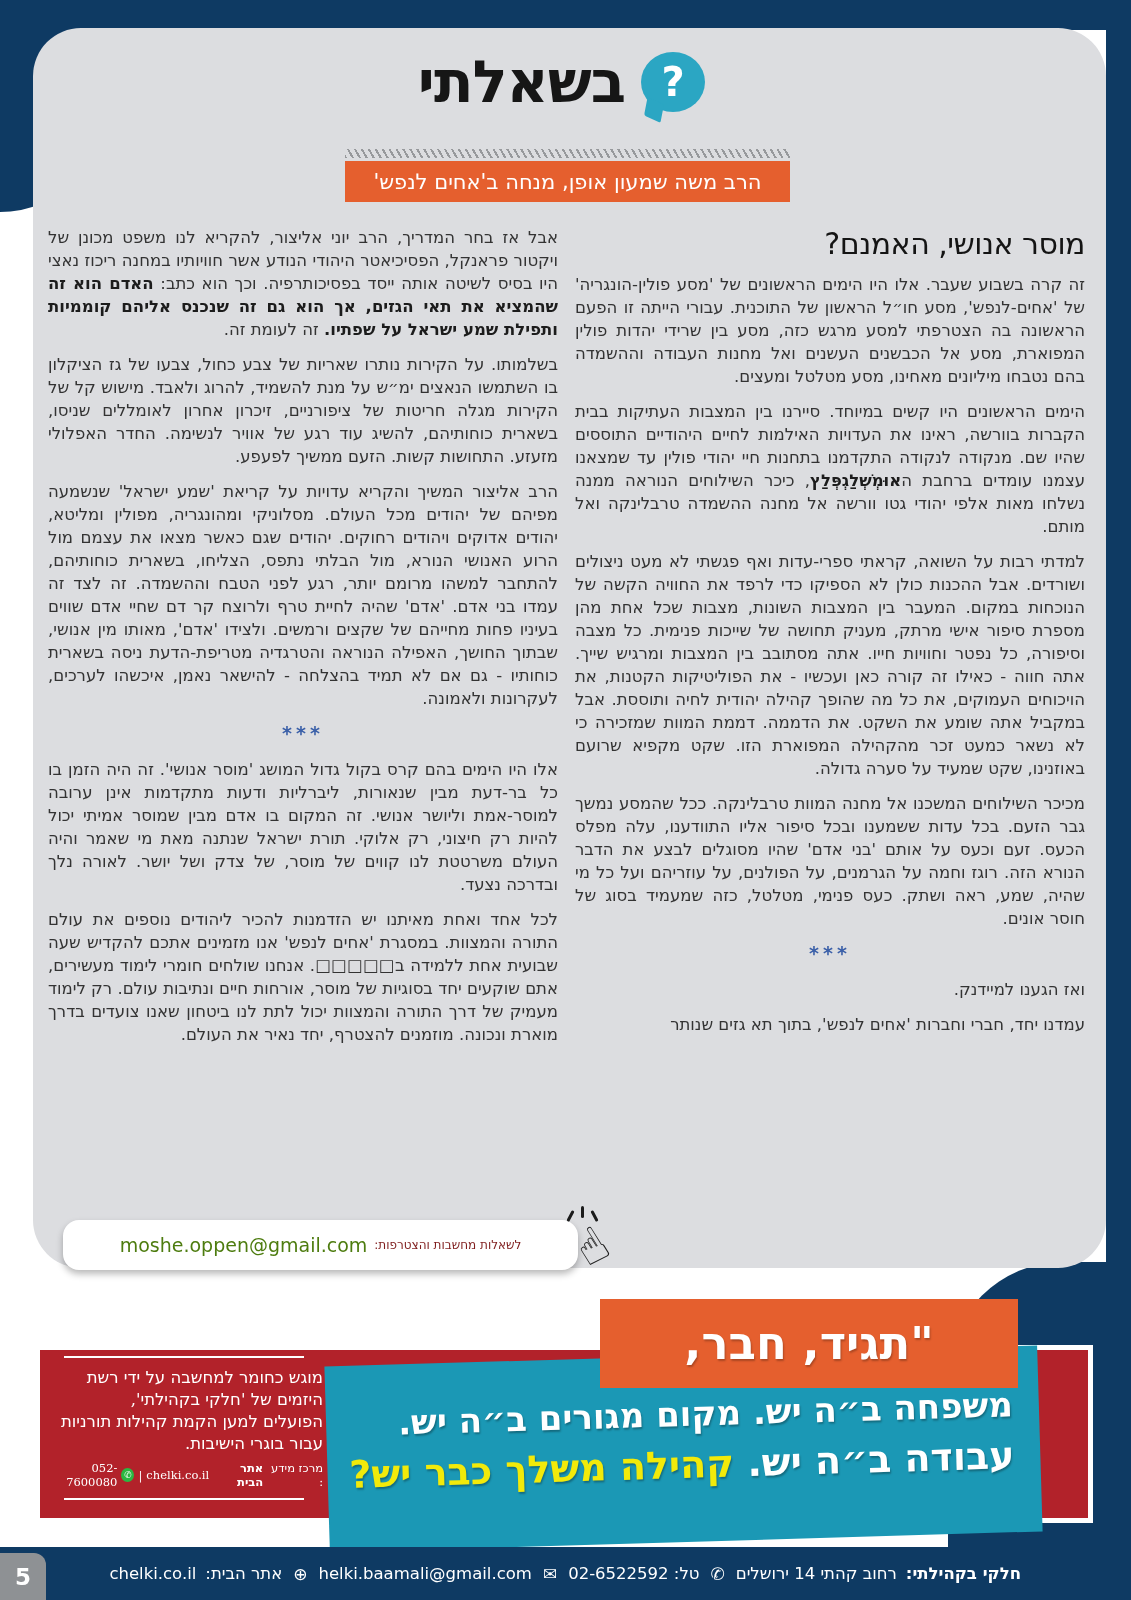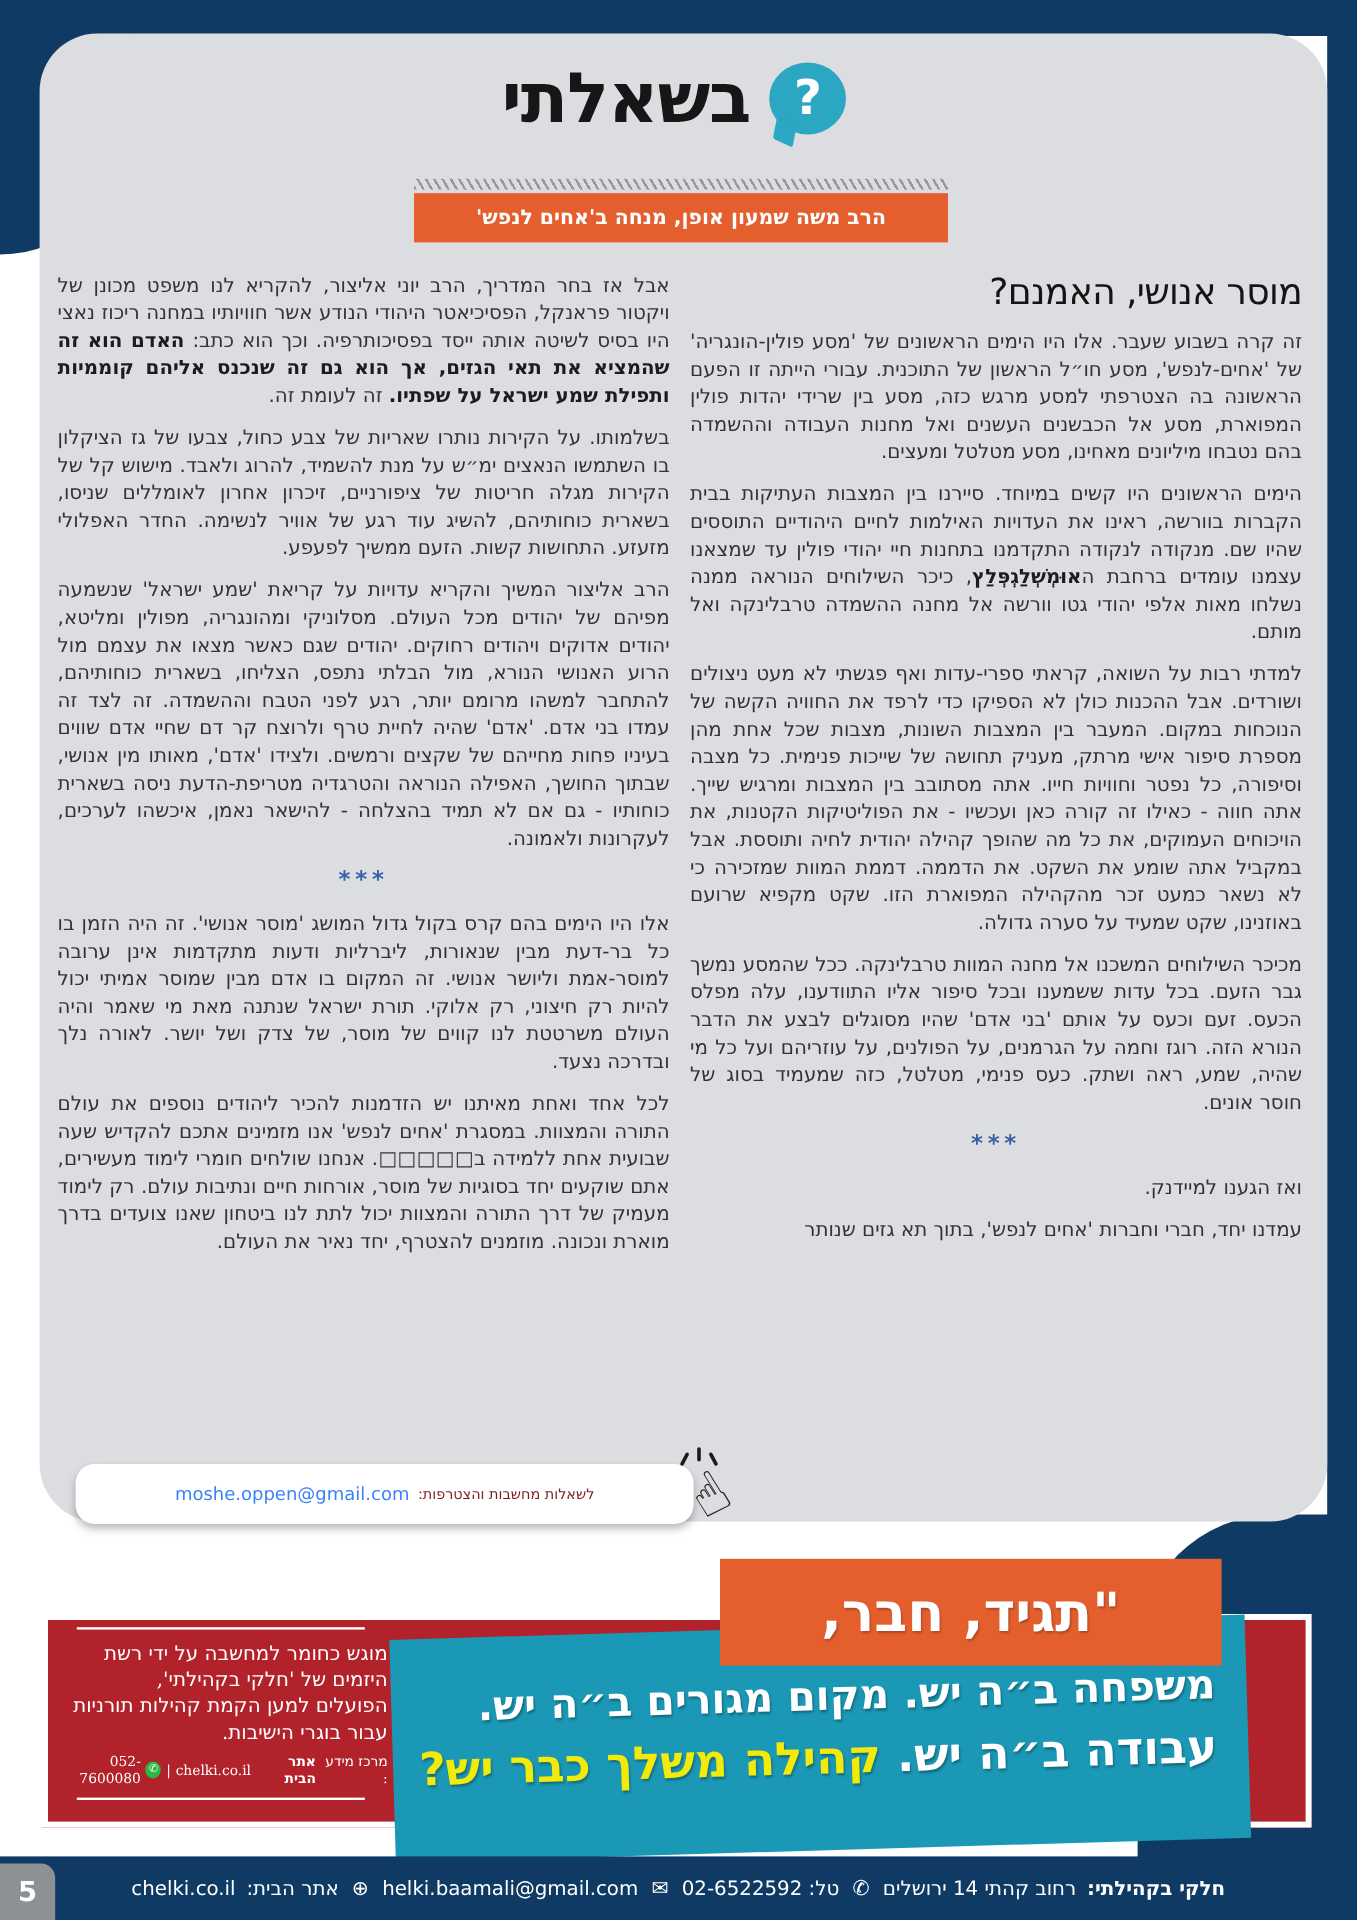--- a/index.html
+++ b/index.html
@@ -18,34 +18,34 @@
   
   .title-row{position:absolute;left:33px;top:48px;width:1073px;display:flex;justify-content:center;align-items:center;direction:rtl;z-index:3;}
   .title-word{font-size:58px;font-weight:800;color:#161616;letter-spacing:-1px;}
   .q-bubble{position:relative;width:64px;height:60px;background:#2ba6c3;border-radius:50%;margin:0 16px;display:flex;align-items:center;justify-content:center;}
   .q-bubble .tail{position:absolute;left:4px;bottom:-7px;width:18px;height:18px;background:#2ba6c3;transform:rotate(25deg) skew(14deg);border-radius:2px;}
   .q-mark{color:#fff;font-size:40px;font-weight:800;line-height:1;position:relative;z-index:1;}
   .hatch{position:absolute;left:345px;top:149px;width:445px;height:9px;z-index:3;
     background:repeating-linear-gradient(60deg,#97999c 0 2px,#dcdde0 2px 6px);}
   .byline{position:absolute;left:345px;top:161px;width:445px;height:41px;background:#e55f2e;z-index:3;
     display:flex;align-items:center;justify-content:center;direction:rtl;
-    color:#fff;font-size:17px;font-weight:700;}
+    color:#fff;font-size:21px;font-weight:400;}
   
   .columns{position:absolute;left:48px;top:226px;width:1037px;height:1016px;z-index:3;
     display:flex;direction:rtl;gap:17px;overflow:hidden;}
   .col{width:510px;direction:rtl;}
   .col h1{margin:0 0 12px 0;font-size:30px;font-weight:400;color:#141414;letter-spacing:-.5px;}
   .col p{margin:0 0 12px 0;font-size:16.5px;line-height:23px;color:#333;text-align:justify;}
   .col .b{font-weight:700;color:#1c1c1c;}
   .col .sep{margin:8px 0 14px 0;text-align:center;color:#3a5fa8;font-size:19px;font-weight:700;letter-spacing:4px;}
   
   .email-pill{position:absolute;left:63px;top:1220px;width:515px;height:50px;background:#fff;border-radius:16px;
     box-shadow:0 4px 7px rgba(0,0,0,.28);z-index:6;display:flex;align-items:center;justify-content:center;direction:rtl;gap:7px;}
   .email-pill .lbl{font-size:12px;color:#7f1d1d;}
-  .email-pill .eml{font-size:15px;color:#3b82f6;direction:ltr;}
+  .email-pill .eml{font-size:19px;color:#4d7c0f;direction:ltr;}
   .hand-wrap{position:absolute;right:-34px;top:-14px;width:60px;height:72px;z-index:7;}
   .hand-glyph{position:absolute;right:6px;top:12px;font-size:48px;color:#1b1b1b;transform:rotate(-32deg);}
   .spark{position:absolute;width:3px;height:12px;background:#1b1b1b;border-radius:2px;}
   .spark.s1{right:40px;top:4px;transform:rotate(28deg);}
   .spark.s2{right:28px;top:0px;transform:rotate(0deg);}
   .spark.s3{right:16px;top:4px;transform:rotate(-28deg);}
   
   .ad-red{position:absolute;left:35px;top:1345px;width:1058px;height:178px;background:#b2222a;border:5px solid #ffffff;box-sizing:border-box;z-index:3;}
   .promo{position:absolute;left:45px;top:1356px;width:278px;z-index:4;text-align:right;direction:rtl;color:#fff;
     font-family:"DejaVu Serif","DejaVu Sans",serif;}

